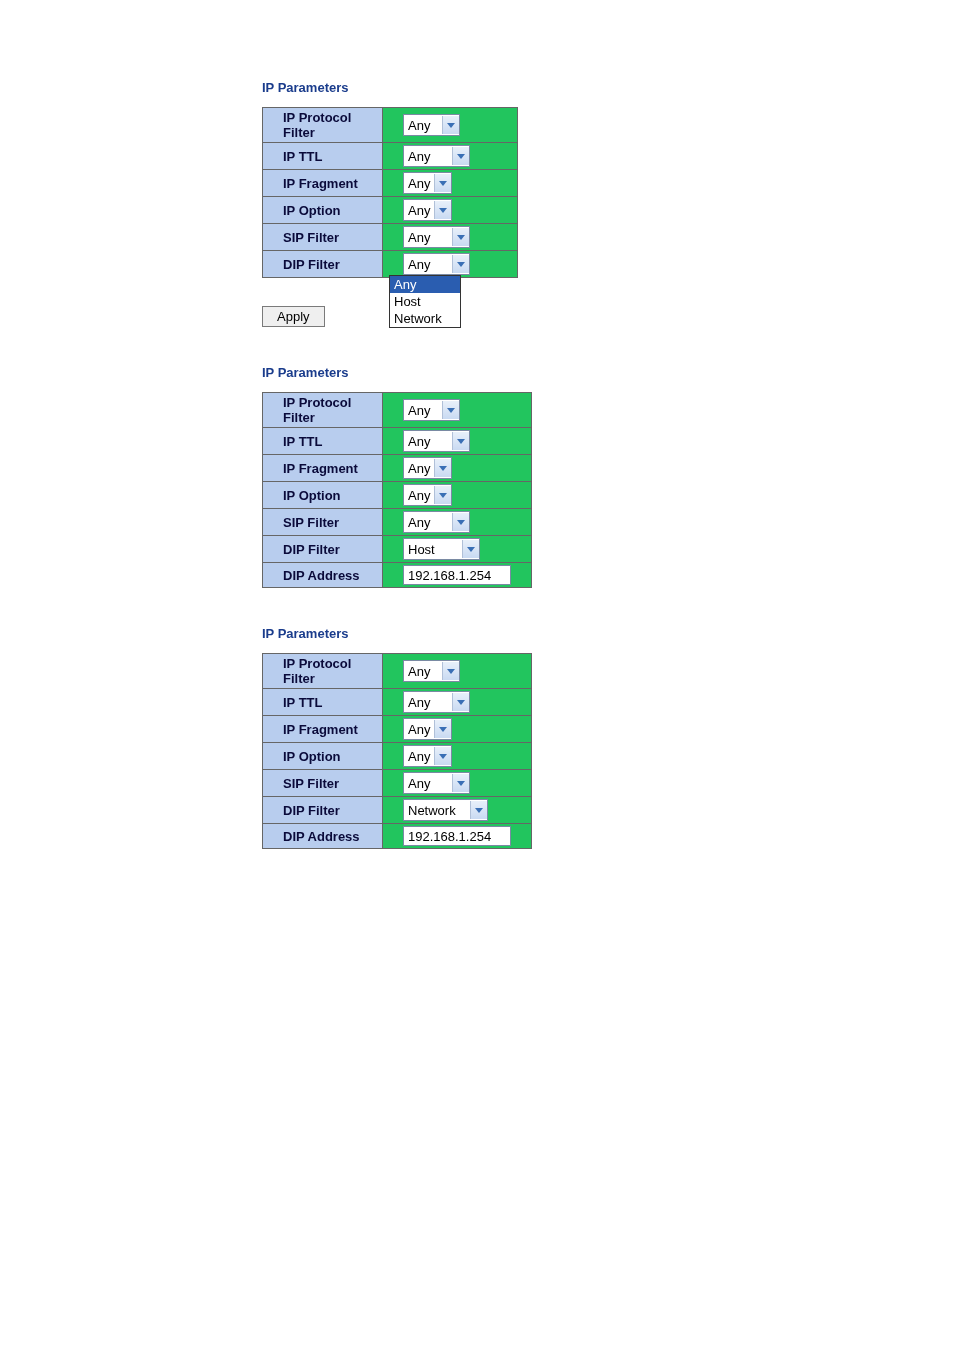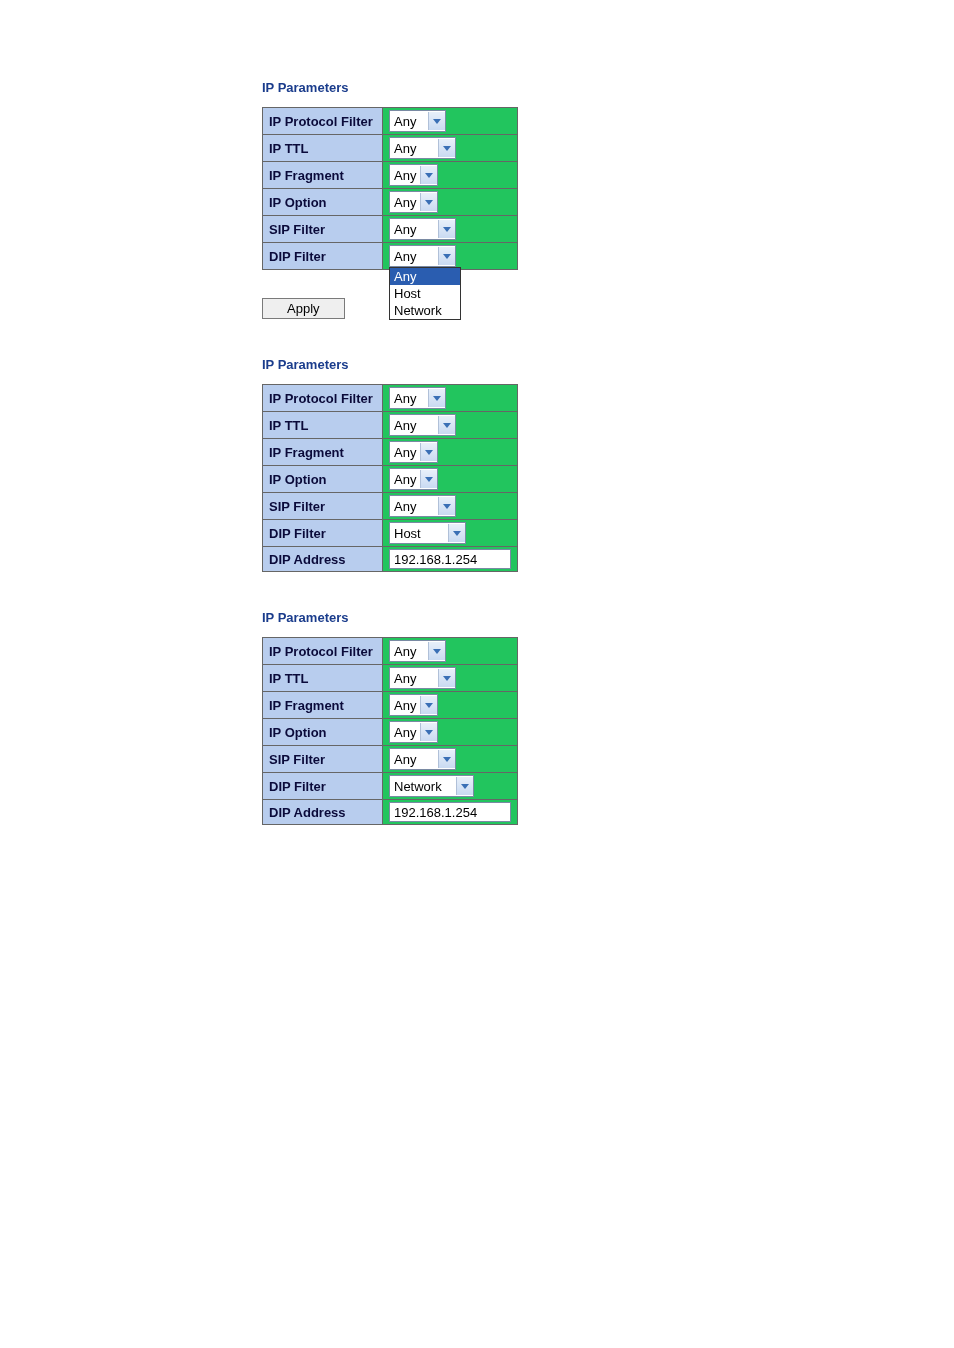--- a/index.html
+++ b/index.html
@@ -15,21 +15,21 @@
       font-size: 13px;
       margin: 0 0 12px 0;
     }
     .param-table {
       border-collapse: collapse;
       border: 1px solid #666;
       margin-bottom: 6px;
     }
     .param-table td {
       border: 1px solid #666;
-      padding: 2px 6px;
+      padding: 2px 20px;
       vertical-align: middle;
       height: 24px;
       box-sizing: border-box;
     }
     .label-cell {
       background: #b8cdee;
       color: #0a0a3a;
       font-weight: bold;
       font-size: 13px;
       width: 120px;
@@ -68,27 +68,27 @@
     .w-anyplus { min-width: 40px; }
     .w-host { min-width: 50px; }
     .w-network { min-width: 58px; }
     .text-input {
       border: 1px solid #7a8aa3;
       background: #fff;
       height: 20px;
       padding: 0 4px;
       font-size: 13px;
       font-family: inherit;
-      width: 122px;
+      width: 108px;
       box-sizing: border-box;
     }
     .apply-btn {
       border: 1px solid #7a7a7a;
       background: #efefef;
-      padding: 2px 24px;
+      padding: 2px 14px;
       font-size: 13px;
       font-family: inherit;
       cursor: pointer;
     }
     .dropdown-list {
       position: absolute;
       top: 0;
       left: 0;
       border: 1px solid #333;
       background: #fff;

